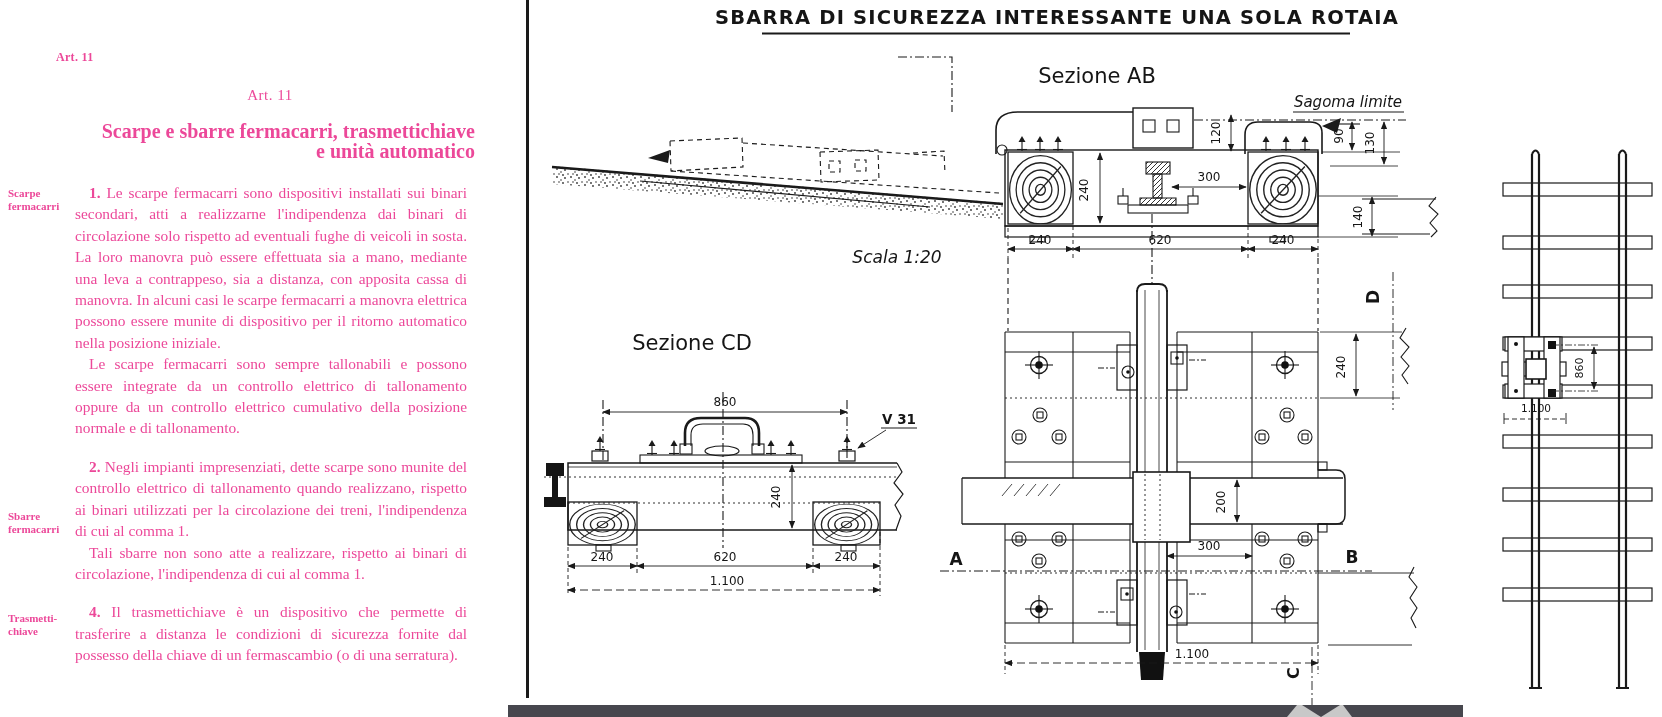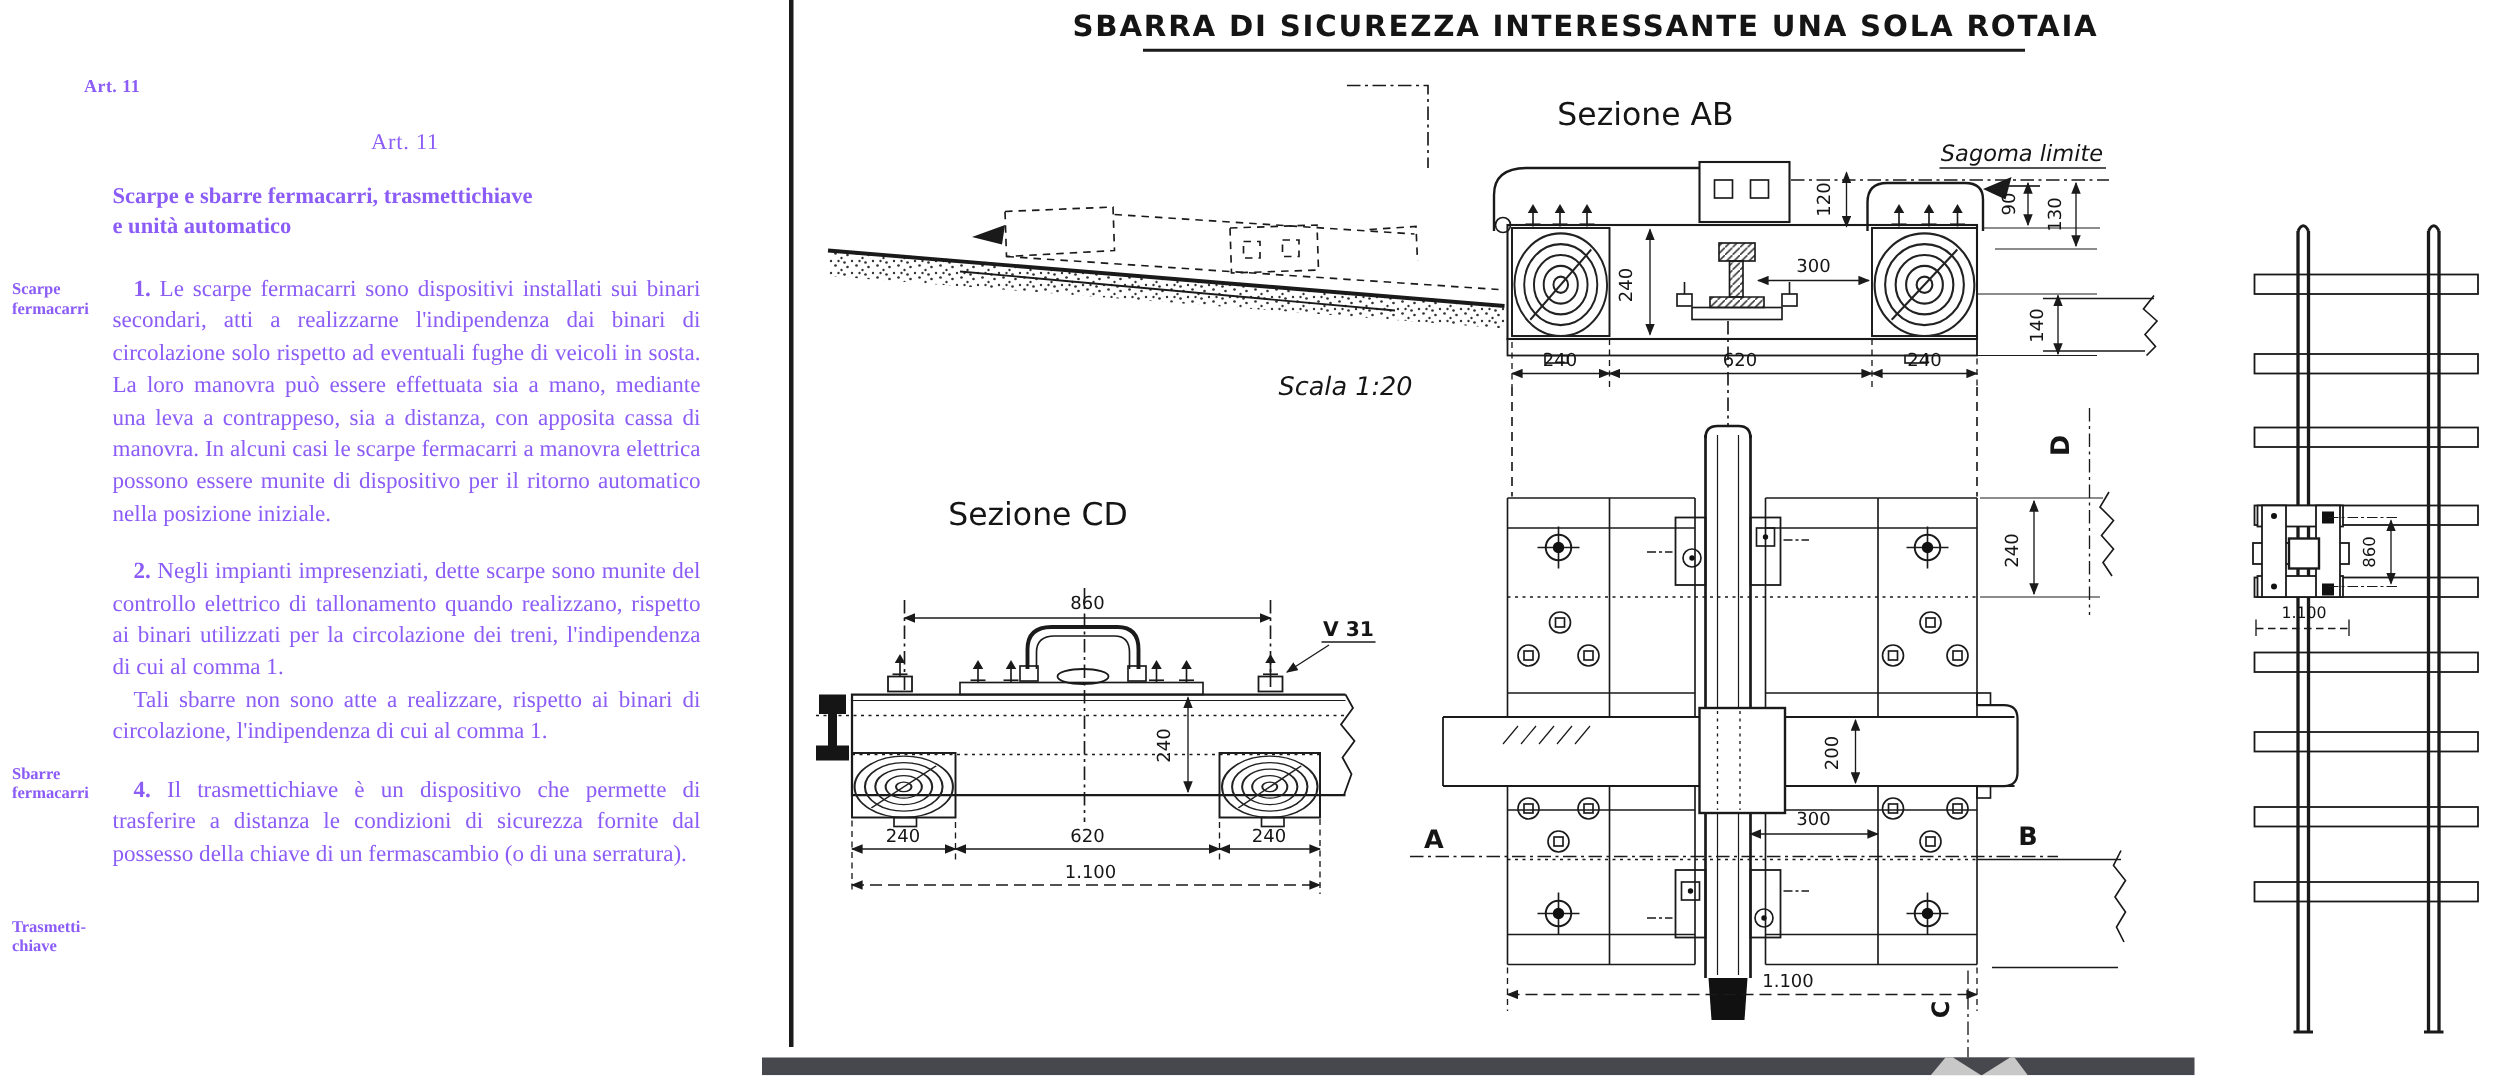--- a/index.html
+++ b/index.html
@@ -1,24 +1,24 @@
 <!DOCTYPE html>
 <html><head>
 <meta charset="utf-8">
 <style>
   html,body{margin:0;padding:0;background:#ffffff;}
   .screen{position:relative;width:1662px;height:717px;background:#ffffff;overflow:hidden;}
   
   .doc-page{position:absolute;left:0;top:0;width:500px;height:717px;
-    font-family:"Liberation Serif",serif;color:#8b5cf6;}
+    font-family:"Liberation Serif",serif;color:#ec4899;}
   .art-ref{position:absolute;left:56px;top:50px;font-size:12px;font-weight:bold;letter-spacing:.3px;}
   .page-num{position:absolute;left:75px;top:46px;width:390px;text-align:center;font-size:15px;letter-spacing:2px;}
   .art-heading{position:absolute;left:75px;top:87px;width:390px;text-align:center;font-size:15px;letter-spacing:.5px;}
-  .doc-title{position:absolute;left:75px;top:121px;width:390px;text-align:left;
-    font-size:15px;font-weight:bold;line-height:20px;}
+  .doc-title{position:absolute;left:85px;top:121px;width:390px;text-align:right;
+    font-size:20px;font-weight:bold;line-height:20px;}
   .margin-label{position:absolute;left:8px;width:66px;font-size:11px;font-weight:bold;
     line-height:12.5px;text-align:left;white-space:pre-line;}
   .body-text{position:absolute;left:75px;top:182px;width:392px;font-size:15.4px;
     line-height:21.4px;text-align:justify;}
   .body-text p{margin:0;text-indent:14px;}
   .body-text p.gap{margin-top:17px;}
   
   .drawing{position:absolute;left:500px;top:0;}
   svg text{fill:#151515;stroke:none;font-family:"DejaVu Sans",sans-serif;}
   svg .hand{font-family:"DejaVu Sans",sans-serif;}
@@ -40,20 +40,21 @@
 
     <div class="margin-label" style="top:187px">Scarpe
 fermacarri</div>
     <div class="margin-label" style="top:510px">Sbarre
 fermacarri</div>
     <div class="margin-label" style="top:612px">Trasmetti-
 chiave</div>
 
     <div class="body-text">
       <p class="para"><b>1.</b> <span>Le scarpe fermacarri sono dispositivi installati sui binari secondari, atti a realizzarne l'indipendenza dai binari di circolazione solo rispetto ad eventuali fughe di veicoli in sosta. La loro manovra può essere effettuata sia a mano, mediante una leva a contrappeso, sia a distanza, con apposita cassa di manovra. In alcuni casi le scarpe fermacarri a manovra elettrica possono essere munite di dispositivo per il ritorno automatico nella posizione iniziale.</span></p>
+      <p class="para">Le scarpe fermacarri sono sempre tallonabili e possono essere integrate da un controllo elettrico di tallonamento oppure da un controllo elettrico cumulativo della posizione normale e di tallonamento.</p>
       <p class="para gap"><b>2.</b> <span>Negli impianti impresenziati, dette scarpe sono munite del controllo elettrico di tallonamento quando realizzano, rispetto ai binari utilizzati per la circolazione dei treni, l'indipendenza di cui al comma 1.</span></p>
       <p class="para">Tali sbarre non sono atte a realizzare, rispetto ai binari di circolazione, l'indipendenza di cui al comma 1.</p>
       <p class="para gap"><b>4.</b> <span>Il trasmettichiave è un dispositivo che permette di trasferire a distanza le condizioni di sicurezza fornite dal possesso della chiave di un fermascambio (o di una serratura).</span></p>
 
     </div>
   </div>
 
   <svg class="drawing" width="1162" height="717" viewBox="0 0 1162 717" xmlns="http://www.w3.org/2000/svg">
     <defs>
       <marker id="ar" viewBox="0 0 10 8" refX="9" refY="4" markerWidth="9" markerHeight="7" orient="auto-start-reverse">

